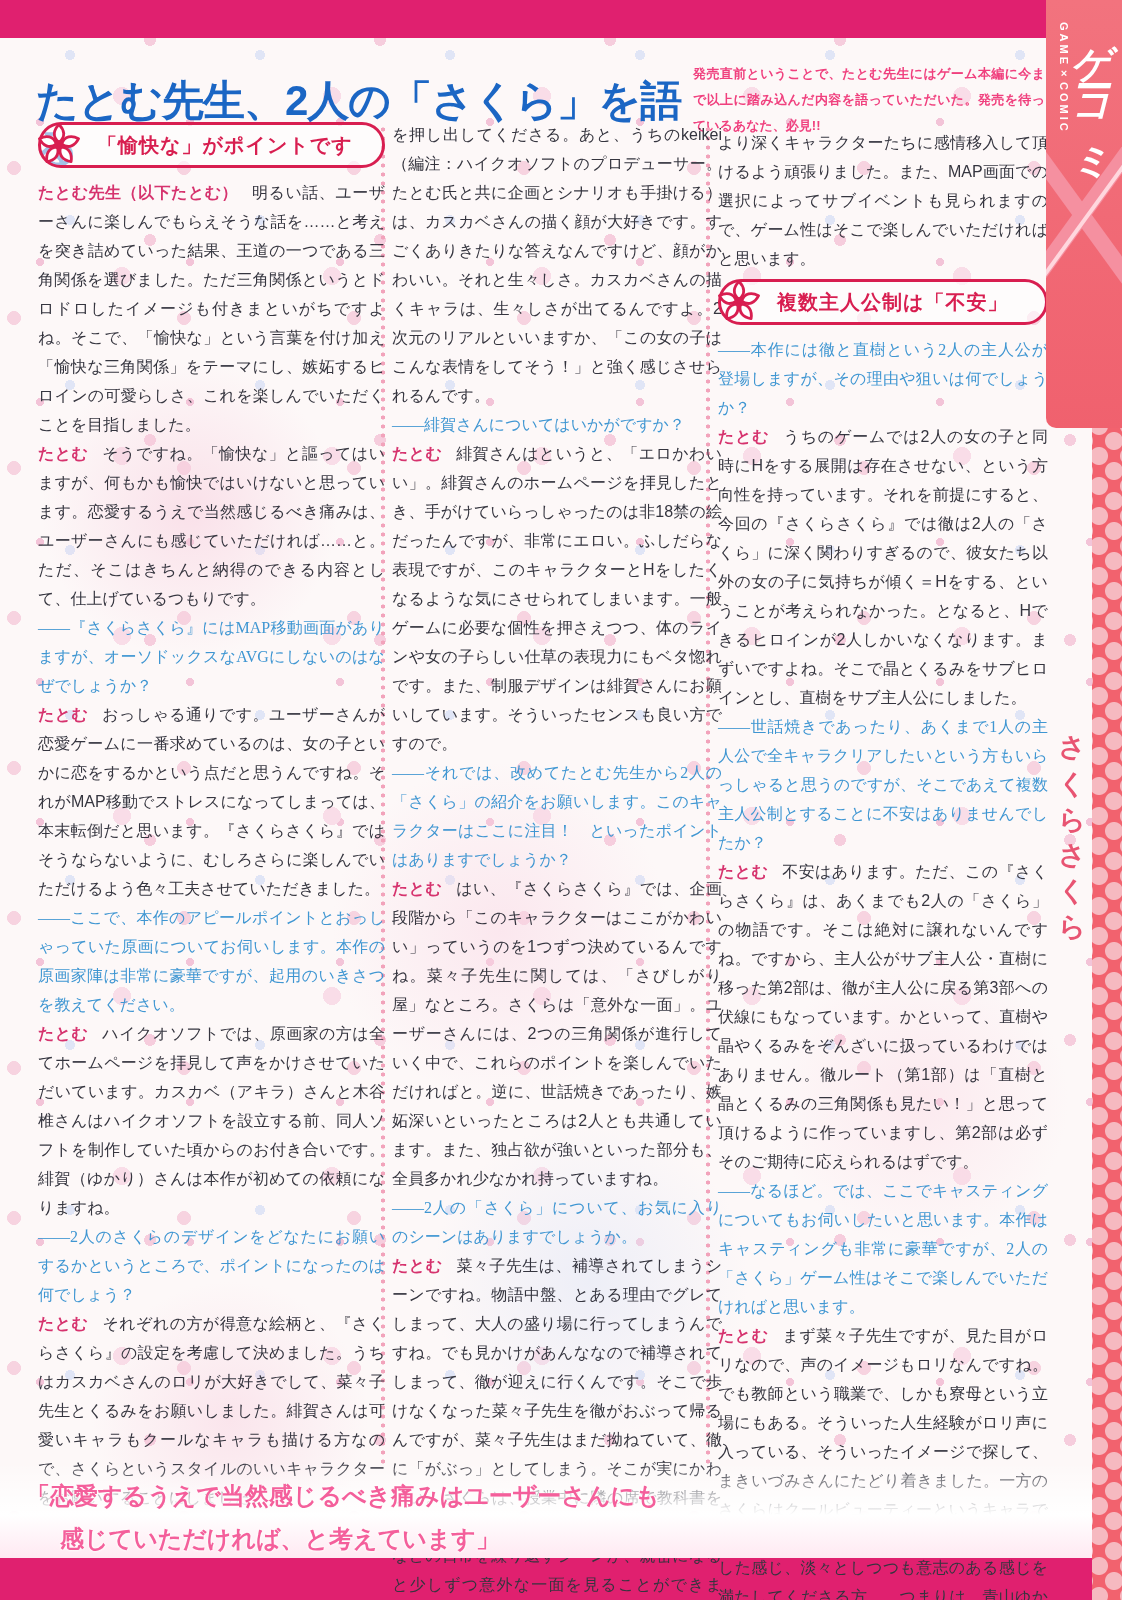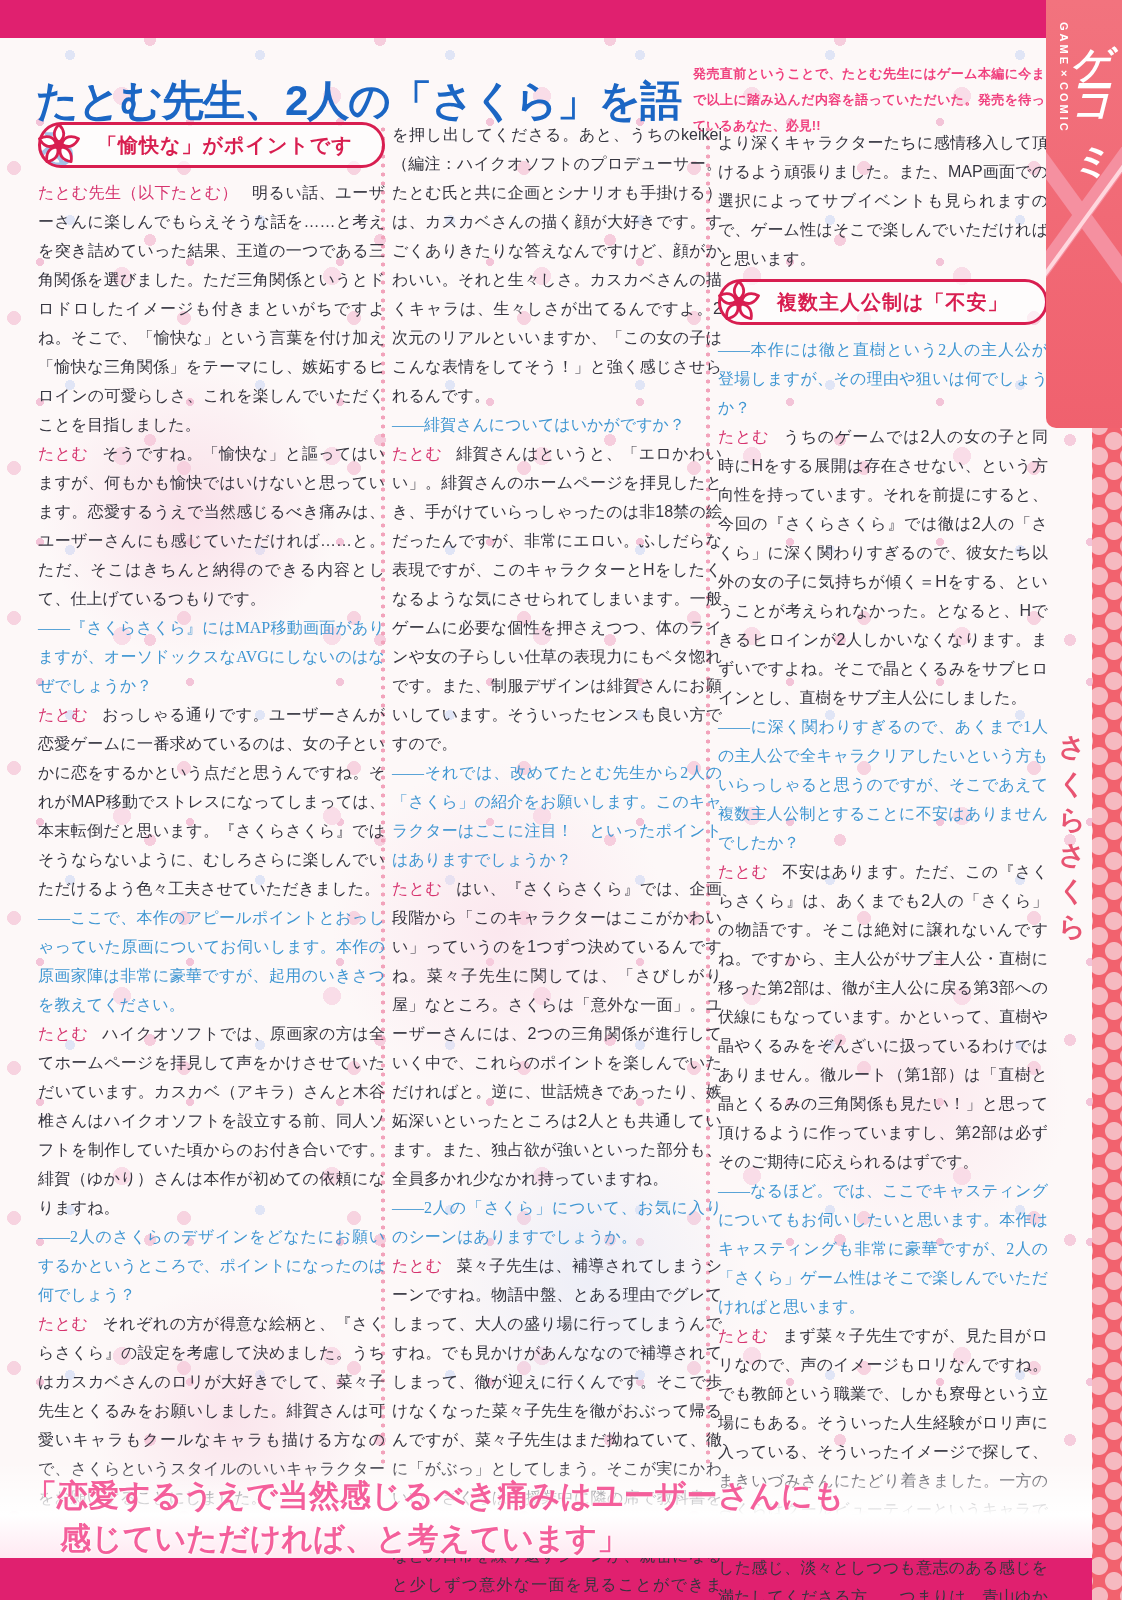--- a/index.html
+++ b/index.html
@@ -28,21 +28,21 @@
     position:absolute;left:693px;top:48px;width:352px;
     font-size:13px;font-weight:bold;color:#f0407e;line-height:26px;text-align:justify;
   }
 
   .col{position:absolute;text-align:justify;}
   #col1{left:38px;top:122px;width:347px;}
   #col2{left:392px;top:120px;width:330px;}
   #col3{left:718px;top:128px;width:330px;}
   .col p{margin:0;font-size:16px;line-height:29px;color:#35353f;}
   .col p.q{color:#3f96d2;font-family:Liberation Serif, serif;}
-  .speaker{color:#d6336e;font-weight:normal;margin-right:14px;margin-top:8px;}
+  .speaker{color:#d6336e;font-weight:bold;margin-right:14px;margin-top:8px;}
 
   .pill{
     position:relative;box-sizing:border-box;width:100%;height:46px;margin:6px 0 10px;
     border:3px solid #d81e50;border-radius:26px;background:rgba(255,255,255,.6);
     display:flex;align-items:center;padding-left:56px;
   }
   .pill:first-child{margin-top:0;}
   .pill .pill-text{font-size:20px;font-weight:bold;color:#d81e50;letter-spacing:1px;white-space:nowrap;}
   .pill svg{position:absolute;left:-8px;top:-6px;width:52px;height:52px;}
 
@@ -53,21 +53,21 @@
   }
   .sep.s1{left:381px;}
   .sep.s2{left:706px;}
 
   .quote-band{
     position:absolute;left:0;top:1462px;width:1092px;height:96px;
     background:linear-gradient(180deg,rgba(255,255,255,0),#ffffff 55%,#ffe9f2 100%);
   }
   .quote{
     position:absolute;left:26px;top:1474px;width:1040px;
-    font-size:31px;font-weight:bold;color:#f45f9b;line-height:43px;
+    font-size:24px;font-weight:bold;color:#f45f9b;line-height:43px;
     text-shadow:0 0 3px #fff,0 0 3px #fff;
   }
   .quote .l2{padding-left:34px;display:block;}
 
   .polka{
     position:absolute;right:0;top:0;width:30px;height:1600px;z-index:5;
     background-color:#f2626e;
     background-image:
       radial-gradient(circle,#f6b9c0 8.5px,transparent 9.5px),
       radial-gradient(circle,#f6b9c0 8.5px,transparent 9.5px);
@@ -161,21 +161,21 @@
       <path d="M24 5 C29 10 30.5 16.5 24 21.5 C17.5 16.5 19 10 24 5 Z" transform="rotate(144 24 24)"></path>
       <path d="M24 5 C29 10 30.5 16.5 24 21.5 C17.5 16.5 19 10 24 5 Z" transform="rotate(216 24 24)"></path>
       <path d="M24 5 C29 10 30.5 16.5 24 21.5 C17.5 16.5 19 10 24 5 Z" transform="rotate(288 24 24)"></path>
       <circle cx="24" cy="24" r="3" fill="#d81e50"></circle>
     </g>
   </svg>
 <span class="pill-text">複数主人公制は「不安」</span>
       </div>
       <p class="q">——本作には徹と直樹という2人の主人公が登場しますが、その理由や狙いは何でしょうか？</p>
       <p class="a"><span class="speaker">たとむ</span>うちのゲームでは2人の女の子と同時にHをする展開は存在させない、という方向性を持っています。それを前提にすると、今回の『さくらさくら』では徹は2人の「さくら」に深く関わりすぎるので、彼女たち以外の女の子に気持ちが傾く＝Hをする、ということが考えられなかった。となると、Hできるヒロインが2人しかいなくなります。まずいですよね。そこで晶とくるみをサブヒロインとし、直樹をサブ主人公にしました。</p>
-      <p class="q">——に深く関わりすぎるので、あくまで1人の主人公で全キャラクリアしたいという方もいらっしゃると思うのですが、そこであえて複数主人公制とすることに不安はありませんでしたか？</p>
+      <p class="q">——世話焼きであったり、あくまで1人の主人公で全キャラクリアしたいという方もいらっしゃると思うのですが、そこであえて複数主人公制とすることに不安はありませんでしたか？</p>
       <p class="a"><span class="speaker">たとむ</span>不安はあります。ただ、この『さくらさくら』は、あくまでも2人の「さくら」の物語です。そこは絶対に譲れないんですね。ですから、主人公がサブ主人公・直樹に移った第2部は、徹が主人公に戻る第3部への伏線にもなっています。かといって、直樹や晶やくるみをぞんざいに扱っているわけではありません。徹ルート（第1部）は「直樹と晶とくるみの三角関係も見たい！」と思って頂けるように作っていますし、第2部は必ずそのご期待に応えられるはずです。</p>
       <p class="q">——なるほど。では、ここでキャスティングについてもお伺いしたいと思います。本作はキャスティングも非常に豪華ですが、2人の「さくら」ゲーム性はそこで楽しんでいただければと思います。</p>
       <p class="a"><span class="speaker">たとむ</span>まず菜々子先生ですが、見た目がロリなので、声のイメージもロリなんですね。でも教師という職業で、しかも寮母という立場にもある。そういった人生経験がロリ声に入っている、そういったイメージで探して、まきいづみさんにたどり着きました。一方のさくらはクールビューティーというキャラですので、凛とした感じ、露骨すぎないツンとした感じ、淡々としつつも意志のある感じを満たしてくださる方……つまりは、青山ゆかりさんでございます。</p>
     </div>
 
   <div class="quote-band"></div>
   <div class="quote">
     <span class="l1">「恋愛するうえで当然感じるべき痛みはユーザーさんにも</span>
     <span class="l2">感じていただければ、と考えています」</span>
   </div>

